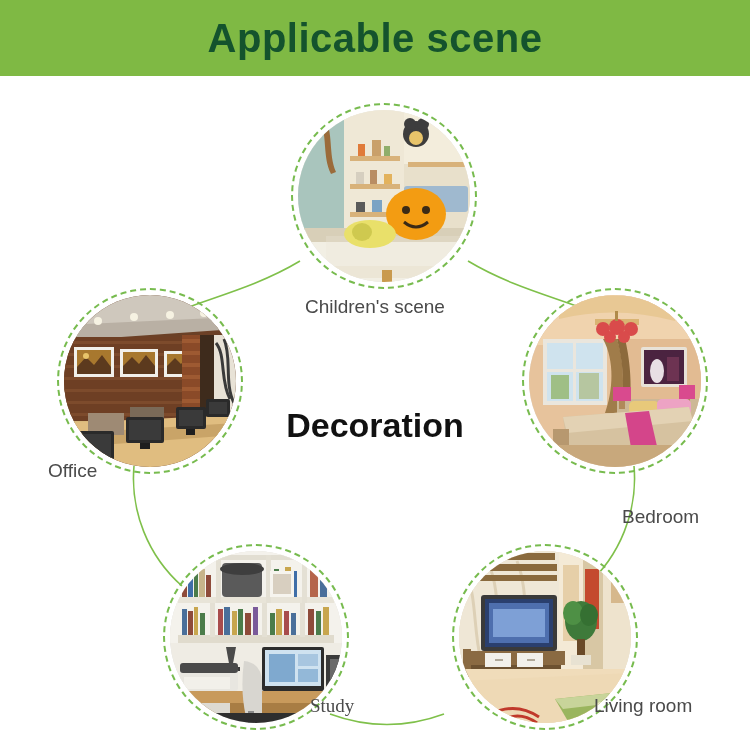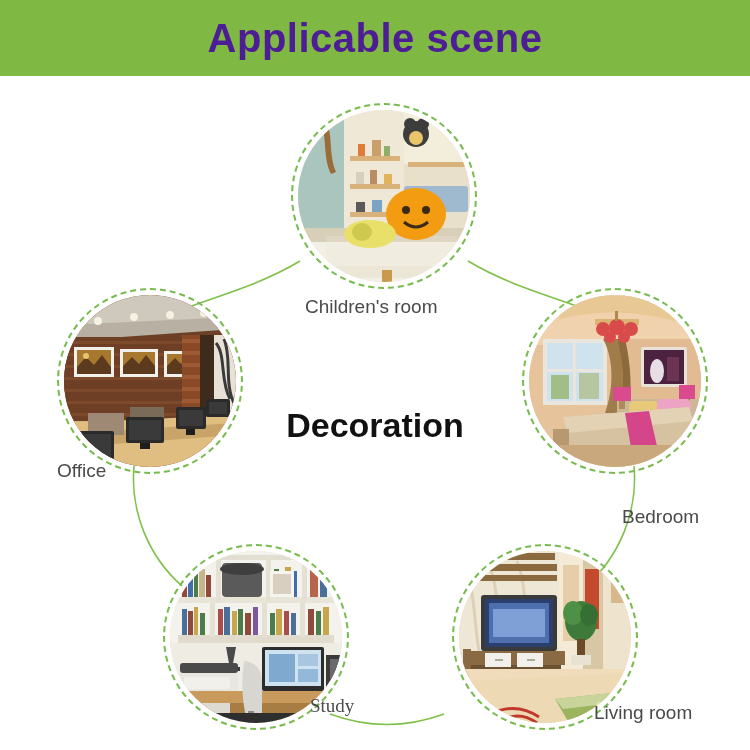--- a/index.html
+++ b/index.html
@@ -26,21 +26,21 @@
     left: 0;
     top: 0;
     width: 750px;
     height: 76px;
     background: #7fb944;
     display: flex;
     align-items: center;
     justify-content: center;
   }
   .header-title {
-    color: #4c1d95;
+    color: #14532d;
     font-family: "Liberation Sans", sans-serif;
     font-weight: bold;
     font-size: 40px;
     letter-spacing: 0.5px;
     line-height: 1;
     text-align: center;
   }
 
   
   .diagram {
@@ -113,27 +113,27 @@
   }
 
   
   #node-children { left: 291px; top: 27px; }
   #cap-children  { left: 305px; top: 221px; }
 
   #node-bedroom  { left: 522px; top: 212px; }
   #cap-bedroom   { left: 622px; top: 385px; margin-top: 46px; }
 
   #node-living   { left: 452px; top: 468px; }
-  #cap-living    { left: 594px; top: 620px; margin-top: 7px; }
+  #cap-living    { left: 594px; top: 620px; }
 
   #node-study    { left: 163px; top: 468px; }
   #cap-study     { left: 310px; top: 620px; font-family: Liberation Serif, serif; }
 
   #node-office   { left: 57px; top: 212px; }
-  #cap-office    { left: 48px; top: 385px; margin-left: 9px; }
+  #cap-office    { left: 48px; top: 385px; }
 </style>
 </head>
 <body>
 
 <div id="page">
 
   <div class="header-banner">
     <div class="header-title">Applicable scene</div>
   </div>
 
@@ -191,21 +191,21 @@
           <circle cx="128" cy="100" r="4" fill="#3a2a16"></circle>
           <path d="M 106 112 Q 118 122 130 112" stroke="#3a2a16" stroke-width="3" fill="none"></path>
           <ellipse cx="72" cy="124" rx="26" ry="14" fill="#e9e06a"></ellipse>
           <ellipse cx="64" cy="122" rx="10" ry="9" fill="#cfc94f"></ellipse>
           <rect x="20" y="156" width="150" height="12" fill="#ece6d6"></rect>
           <rect x="84" y="160" width="10" height="12" fill="#c99a4e"></rect>
         </svg>
       </div>
       <div class="scene-ring"></div>
     </div>
-    <div class="scene-caption" id="cap-children">Children's room</div>
+    <div class="scene-caption" id="cap-children">Children's scene</div>
 
     <div class="scene-node" id="node-bedroom">
       <div class="scene-photo">
         <svg viewBox="0 0 172 172" preserveAspectRatio="xMidYMid slice">
           <rect x="0" y="0" width="172" height="172" fill="#e7c39c"></rect>
           <rect x="0" y="0" width="172" height="50" fill="#f0d3ae"></rect>
           <path d="M 30 8 Q 86 -8 146 10 L 146 26 Q 86 10 30 24 Z" fill="#e8c894"></path>
           <rect x="96" y="44" width="76" height="60" fill="#e2bb92"></rect>
           <rect x="14" y="44" width="64" height="66" fill="#eae6dd"></rect>
           <rect x="18" y="48" width="56" height="58" fill="#cfe3ee"></rect>

